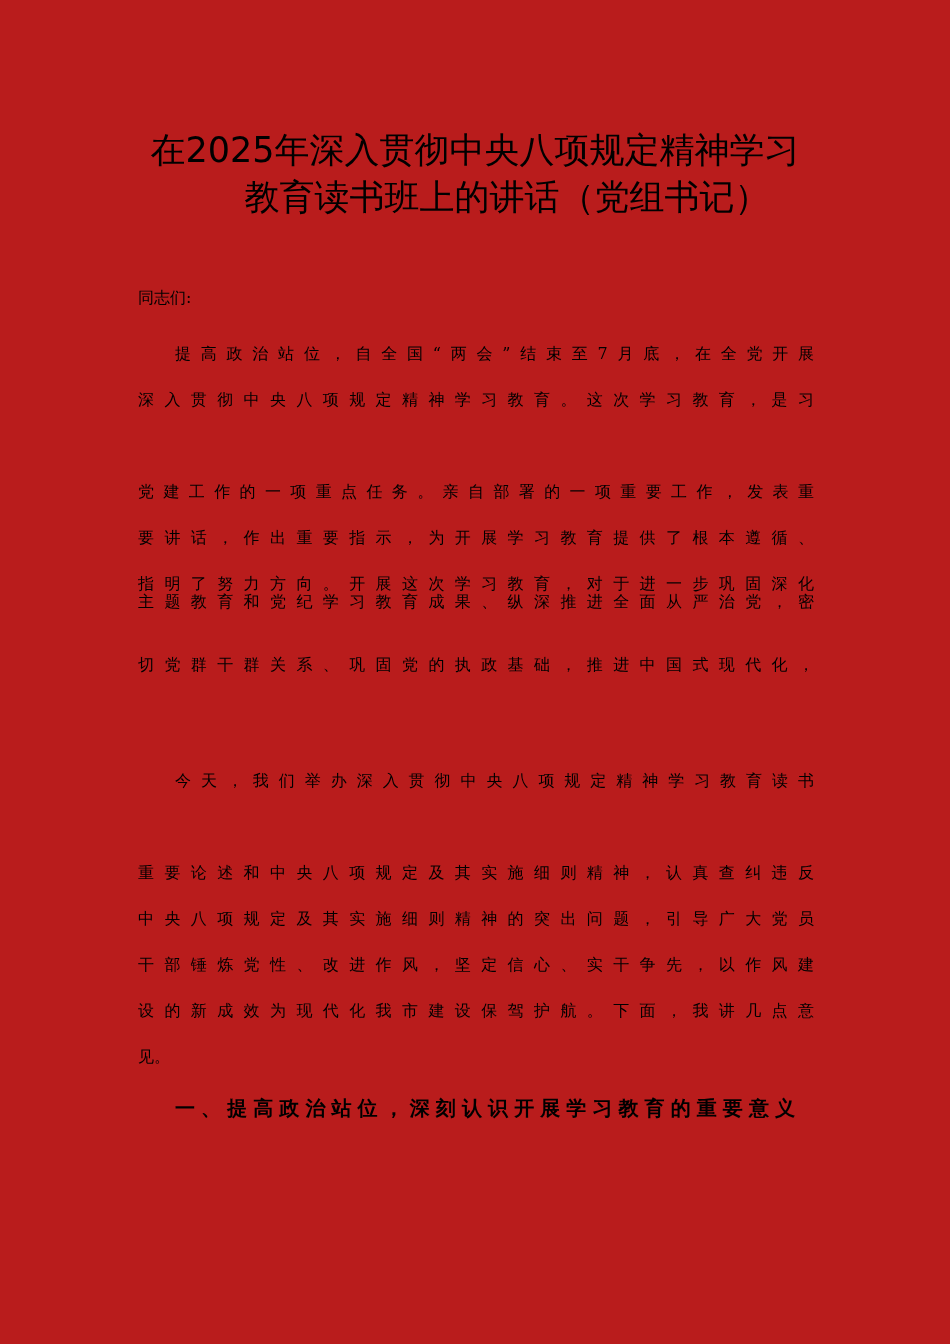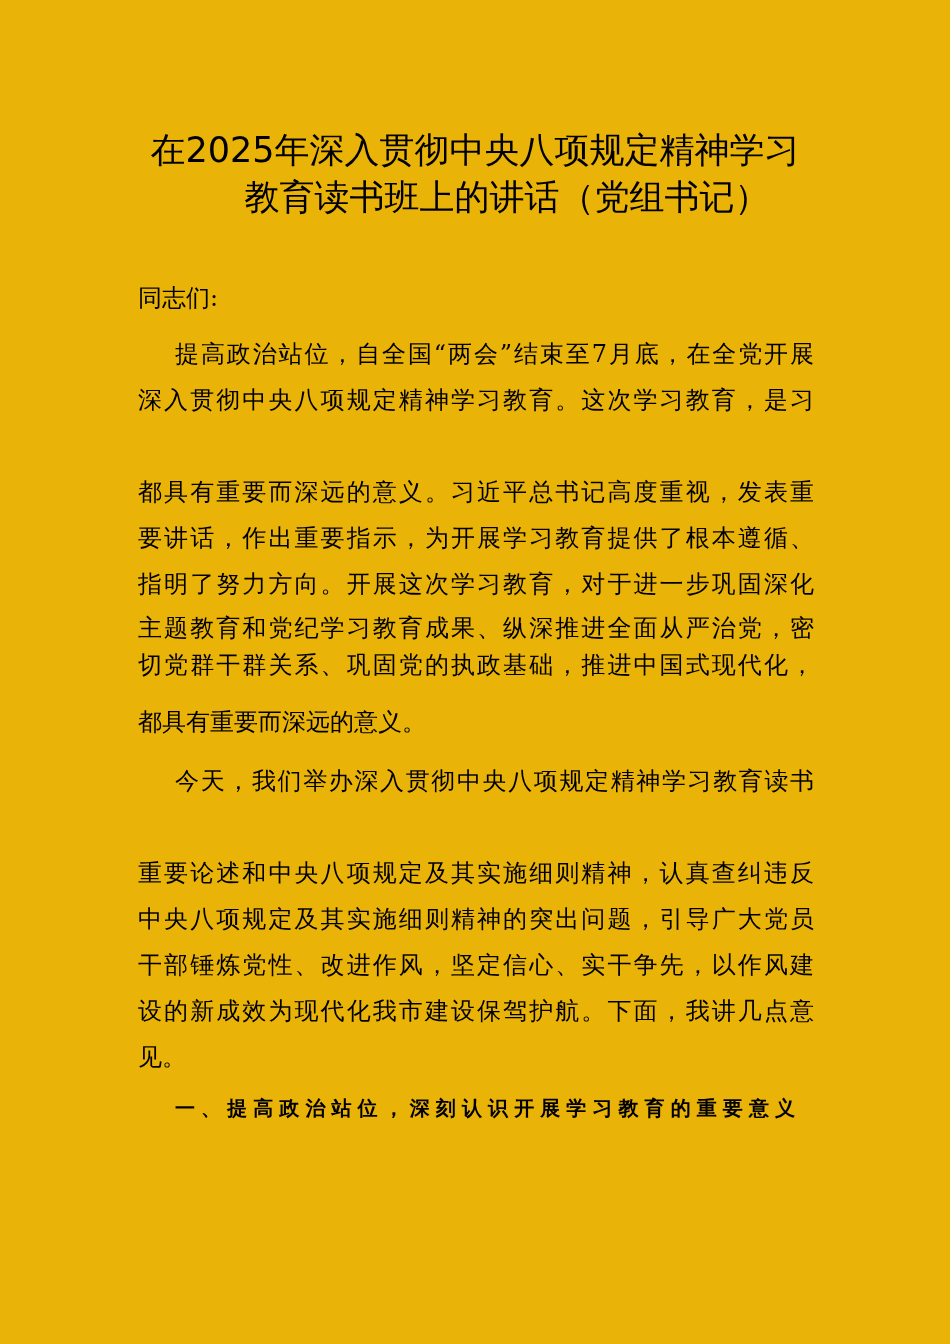--- a/index.html
+++ b/index.html
@@ -1,26 +1,26 @@
 <!DOCTYPE html>
 <html><head>
 <meta charset="utf-8">
 <style>
   html, body { margin: 0; padding: 0; background: #ffffff; }
   body { width: 950px; height: 1344px; position: relative; overflow: hidden; color: #000; }
-  .page { position: absolute; left: 0; top: 0; width: 950px; height: 1344px; background: #eab308; }
+  .page { position: absolute; left: 0; top: 0; width: 950px; height: 1344px; background: #b91c1c; }
   .title-line {
     position: absolute; left: 0; width: 950px; text-align: center;
     font-family: "DejaVu Sans", "Liberation Sans", sans-serif;
     font-size: 35px; line-height: 40px; white-space: nowrap; letter-spacing: 0px;
   }
   .line {
     position: absolute; left: 138px; width: 676px;
     font-family: "DejaVu Serif", "Liberation Serif", serif;
-    font-size: 24px; line-height: 30px; white-space: nowrap;
+    font-size: 16px; line-height: 30px; white-space: nowrap;
     text-align: justify; text-align-last: justify;
   }
   .line.last { text-align-last: left; }
   .line.indent { left: 175px; width: 639px; }
   .heading {
     position: absolute; left: 175px; width: 620px;
     font-family: "DejaVu Sans", "Liberation Sans", sans-serif;
     font-weight: bold; font-size: 20px; line-height: 30px; white-space: nowrap;
     text-align: justify; text-align-last: justify;
   }
@@ -30,26 +30,25 @@
 
 <div class="page">
 
   <div class="title-line" style="top:130px;">在2025年深入贯彻中央八项规定精神学习</div>
   <div class="title-line" style="top:177px;padding-left:32px;">教育读书班上的讲话（党组书记）</div>
 
   <div class="line last" style="top:283px;">同志们:</div>
 
   <div class="line indent" style="top:339px;">提高政治站位，自全国“两会”结束至7月底，在全党开展</div>
   <div class="line" style="top:385px;">深入贯彻中央八项规定精神学习教育。这次学习教育，是习</div>
-  <div class="line" style="top:477px;">都具有重要而深远的意义。习近平总书记高度重视，发表重</div>
+  <div class="line" style="top:477px;">党建工作的一项重点任务。亲自部署的一项重要工作，发表重</div>
   <div class="line" style="top:523px;">要讲话，作出重要指示，为开展学习教育提供了根本遵循、</div>
   <div class="line" style="top:569px;">指明了努力方向。开展这次学习教育，对于进一步巩固深化</div>
-  <div class="line" style="top:613px;">主题教育和党纪学习教育成果、纵深推进全面从严治党，密</div>
+  <div class="line" style="top:587px;">主题教育和党纪学习教育成果、纵深推进全面从严治党，密</div>
   <div class="line" style="top:650px;">切党群干群关系、巩固党的执政基础，推进中国式现代化，</div>
-  <div class="line last" style="top:707px;">都具有重要而深远的意义。</div>
 
   <div class="line indent" style="top:766px;">今天，我们举办深入贯彻中央八项规定精神学习教育读书</div>
   <div class="line" style="top:858px;">重要论述和中央八项规定及其实施细则精神，认真查纠违反</div>
   <div class="line" style="top:904px;">中央八项规定及其实施细则精神的突出问题，引导广大党员</div>
   <div class="line" style="top:950px;">干部锤炼党性、改进作风，坚定信心、实干争先，以作风建</div>
   <div class="line" style="top:996px;">设的新成效为现代化我市建设保驾护航。下面，我讲几点意</div>
   <div class="line last" style="top:1042px;">见。</div>
 
   <div class="heading" style="top:1093px;">一、提高政治站位，深刻认识开展学习教育的重要意义</div>
 

